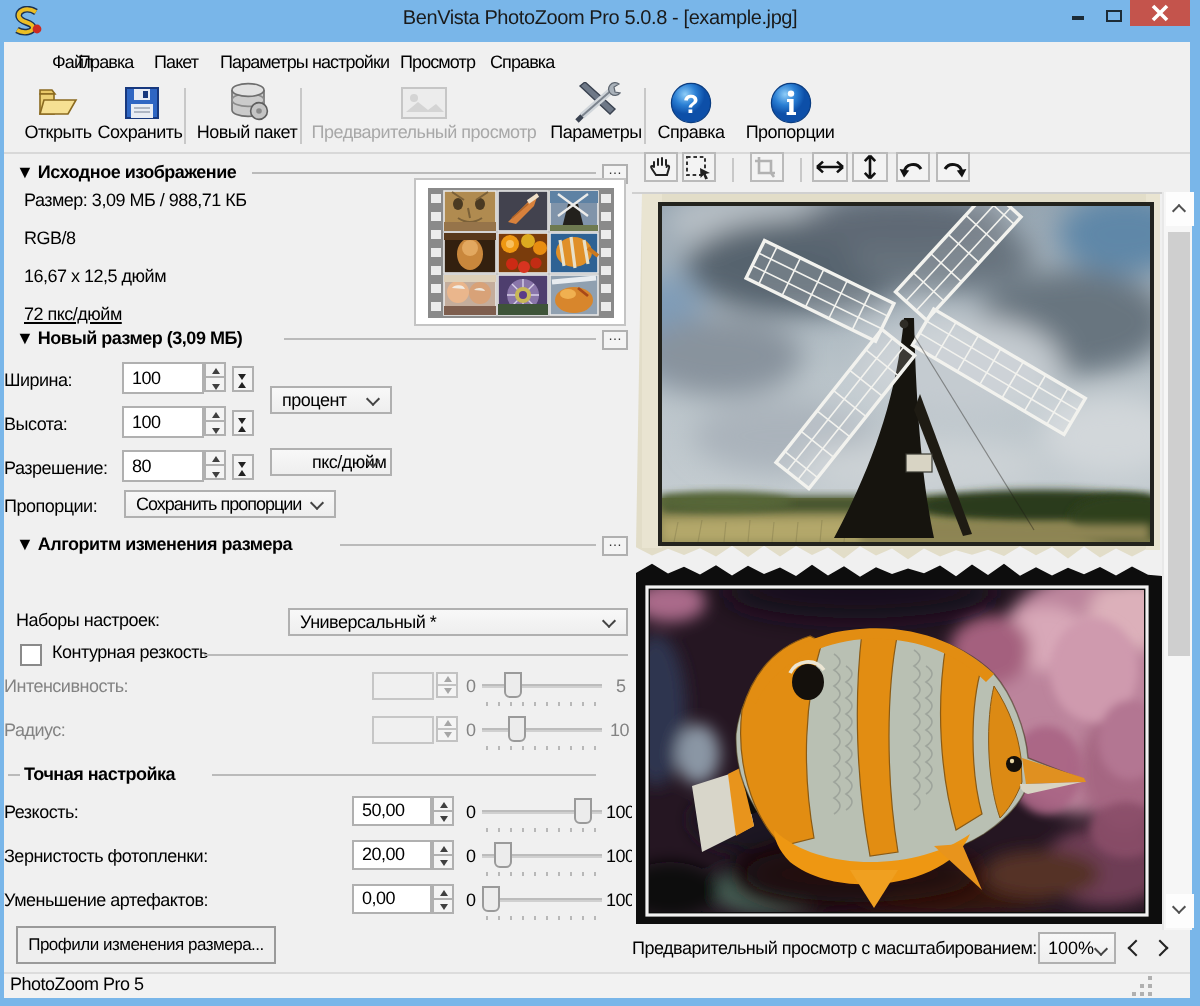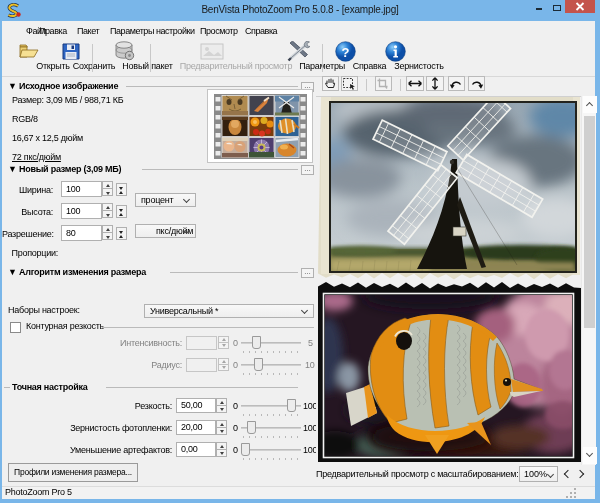--- a/index.html
+++ b/index.html
@@ -10,29 +10,29 @@
 #title-text { left:0; top:4px; width:600px; text-align:center; font-size:10px; letter-spacing:-0.2px; color:#1a1a1a; }
 #border-l { left:0; top:21px; width:2px; height:482px; background:#79b6e9; }
 #border-r { left:595px; top:21px; width:5px; height:482px; background:#79b6e9; }
 #border-b { left:0; top:499px; width:600px; height:4px; background:#79b6e9; }
 #min-btn { left:536px; top:8px; width:6px; height:2px; background:#1c2b36; }
 #max-btn { left:553px; top:5px; width:8px; height:6px; border:1.5px solid #1c2b36; }
 #close-btn { left:565px; top:0; width:30px; height:13px; background:#c4544c; }
 #menubar { left:2px; top:21px; width:593px; height:19px; background:#f0f0f0; }
 .menu-item { position:absolute; top:5px; font-size:9px; letter-spacing:-0.45px; }
 #toolbar { left:2px; top:40px; width:593px; height:37px; background:#f0f0f0; border-bottom:1px solid #d8d8d8; }
-.tbtn { position:absolute; text-align:center; font-size:9px;margin-left:24px; }
+.tbtn { position:absolute; text-align:center; font-size:9px; }
 .tsep { position:absolute; top:4px; width:1px; height:28px; background:#c8c8c8; }
 
 #leftpanel { left:2px; top:77px; width:314px; height:406px; background:#f0f0f0; }
 .sechdr { position:absolute; font-size:9px; font-weight:bold; white-space:nowrap; }
 .secline { position:absolute; height:1px; background:#bababa; }
 .dots-btn { position:absolute; width:13px; height:10px; background:#f4f4f4; border:1px solid #b0b0b0; font-size:7px; line-height:5px; text-align:center; color:#333; letter-spacing:0; }
 .lbl { position:absolute; font-size:9px; white-space:nowrap; }
-.rlbl { position:absolute; font-size:9px; white-space:nowrap; text-align:right; }
+.rlbl { position:absolute; font-size:9px; white-space:nowrap; text-align:left; }
 .input { position:absolute; background:#fff; border:1px solid #b0b0b0; font-size:9px; padding-left:4px; }
 .input-dis { position:absolute; background:#f0f0f0; border:1px solid #c6c6c6; }
 .spinner { position:absolute; width:11px; }
 .spin-up,.spin-dn { width:11px; height:8px; background:#f4f4f4; border:1px solid #b0b0b0; position:relative; }
 .spin-dn { top:-1px; }
 .arr-up { width:0; height:0; border-left:2.5px solid transparent; border-right:2.5px solid transparent; border-bottom:3.5px solid #404040; position:absolute; left:2.5px; top:2px; }
 .arr-dn { width:0; height:0; border-left:2.5px solid transparent; border-right:2.5px solid transparent; border-top:3.5px solid #404040; position:absolute; left:2.5px; top:2.5px; }
 .lockbtn { position:absolute; width:11px; height:13px; background:#f4f4f4; border:1px solid #b0b0b0; }
 .spingray .arr-up { border-bottom-color:#a6a6a6; }
 .spingray .arr-dn { border-top-color:#a6a6a6; }
@@ -82,21 +82,21 @@
 <div class="abs" id="toolbar">
  <div class="tbtn" style="left:5px; top:21px; width:44px;">Открыть</div>
  <div class="tbtn" style="left:44px; top:21px; width:48px;">Сохранить</div>
  <div class="tsep" style="left:90px;"></div>
  <div class="tbtn" style="left:95px; top:21px; width:53px;">Новый пакет</div>
  <div class="tsep" style="left:148px;"></div>
  <div class="tbtn" style="left:153px; top:21px; width:114px; color:#a8a8a8;">Предварительный просмотр</div>
  <div class="tbtn" style="left:272px; top:21px; width:48px;">Параметры</div>
  <div class="tsep" style="left:320px;"></div>
  <div class="tbtn" style="left:325px; top:21px; width:37px;">Справка</div>
- <div class="tbtn" style="left:364px; top:21px; width:58px;">Зернистость</div>
+ <div class="tbtn" style="left:364px; top:21px; width:58px;">Пропорции</div>
 
  <svg style="position:absolute; left:16px; top:2px;" width="22" height="19" viewBox="0 0 22 19">
   <path d="M2 3 L8 3 L9.5 5 L2 5 Z" fill="#e8c868" stroke="#8a6a20" stroke-width="0.8"></path>
   <path d="M2 5 L9 5 L9 15 L2 15 Z" fill="#ecd075" stroke="#8a6a20" stroke-width="0.8"></path>
   <path d="M4 8 L20 8 L16 15 L2 15 Z" fill="#f6e093" stroke="#8a6a20" stroke-width="0.8"></path>
  </svg>
  <svg style="position:absolute; left:59px; top:2px;" width="20" height="19" viewBox="0 0 20 19">
   <path d="M2 2 L18 2 L18 17 L2 17 Z" fill="#2f66c3" stroke="#17387e"></path>
   <rect x="6" y="2.5" width="8" height="5.5" fill="#e8ecf4"></rect>
   <rect x="10.5" y="3.5" width="2.5" height="3.5" fill="#17387e"></rect>
@@ -283,20 +283,21 @@
       <div class="spin-dn">
         <div class="arr-dn"></div>
       </div>
     </div>
  <div class="lockbtn" style="left:114px; top:150px;">
       <div class="bowtie-d"></div>
       <div class="bowtie-u"></div>
     </div>
  <div class="combo" style="left:133px; top:147px; width:61px; height:14px; line-height:12px;padding-left:20px;">пкс/дюйм<span class="chev" style="top:3px;"></span></div>
  <div class="rlbl" style="left:0px; top:171px; width:56px;">Пропорции:</div>
+ <div class="combo" style="left:60px; top:168px; width:106px; height:14px; line-height:12px; letter-spacing:-0.5px;">Сохранить пропорции<span class="chev" style="top:3px;"></span></div>
 
  <div class="sechdr" style="left:6px; top:190px;">▼ Алгоритм изменения размера</div>
  <div class="secline" style="left:168px; top:195px; width:128px;"></div>
  <div class="dots-btn" style="left:299px; top:191px;">…</div>
  <div class="lbl" style="left:6px; top:228px;">Наборы настроек:</div>
  <div class="combo" style="left:142px; top:227px; width:170px; height:14px; line-height:12px;">Универсальный *<span class="chev" style="top:3px;"></span></div>
  <div class="checkbox" style="left:8px; top:245px;"></div>
  <div class="lbl" style="left:24px; top:244px;">Контурная резкость</div>
  <div class="secline" style="left:100px; top:250px; width:212px;"></div>
  <div class="rlbl" style="left:0px; top:261px; width:180px; color:#838383;">Интенсивность:</div>

